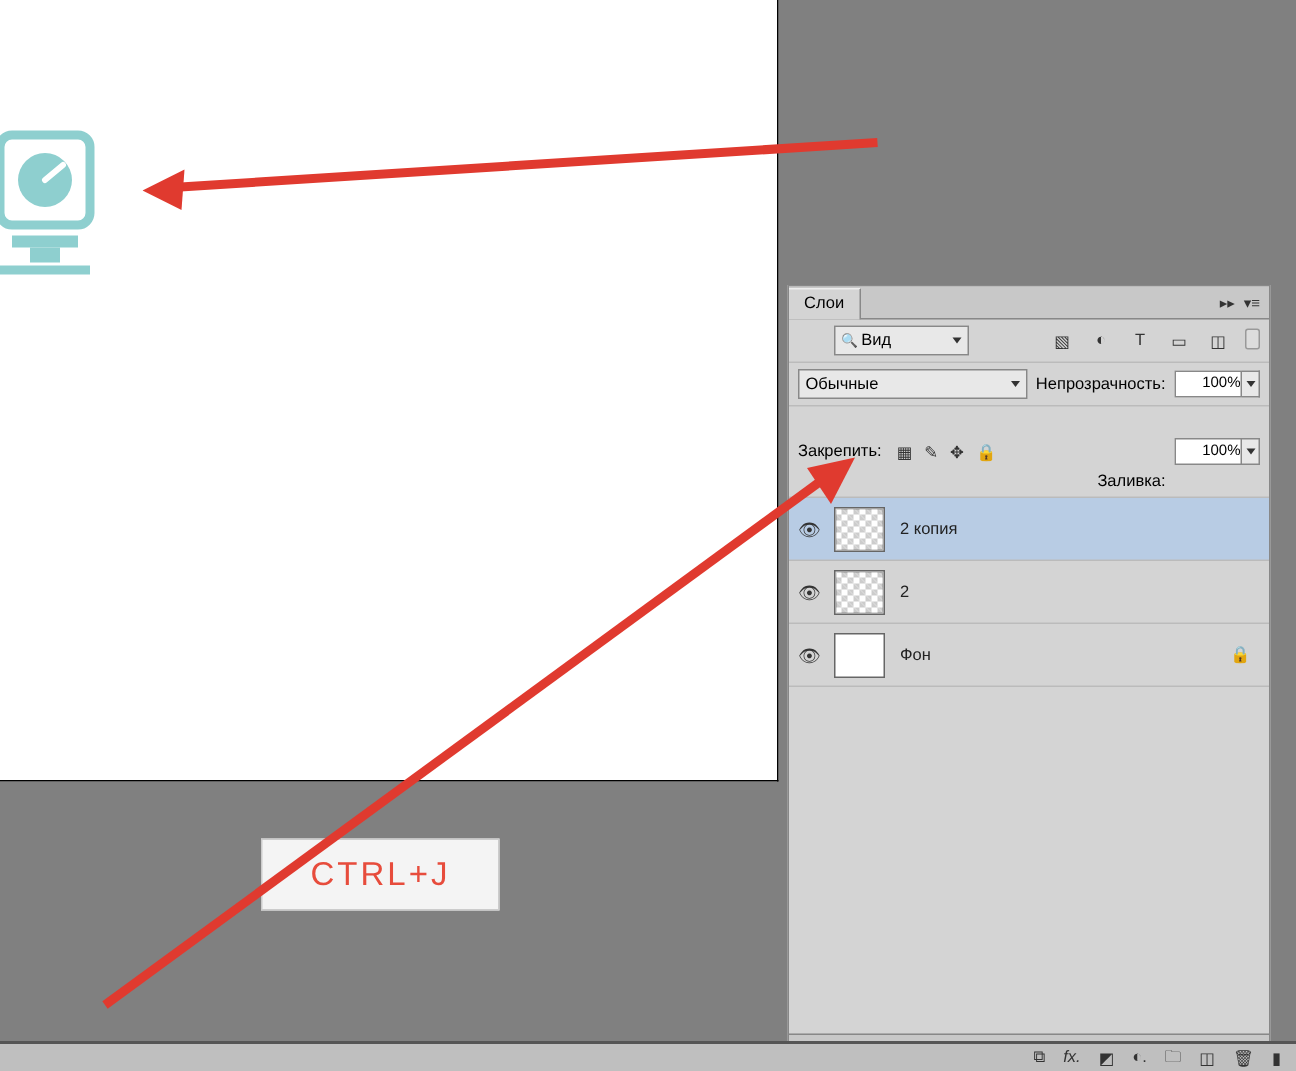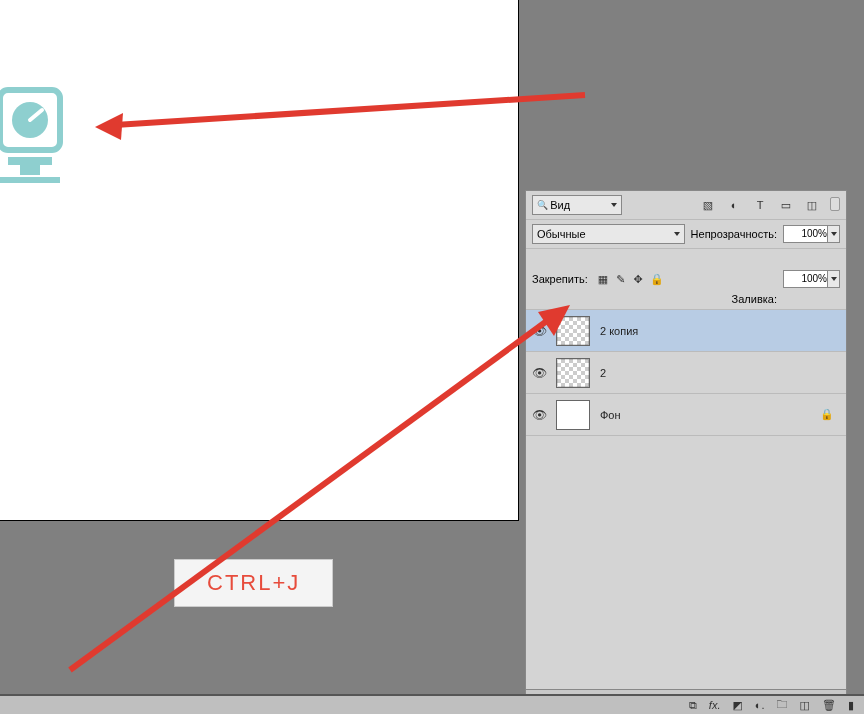--- a/index.html
+++ b/index.html
@@ -10,21 +10,21 @@
 
 .panel { position: absolute; left: 525px; top: 190px; width: 322px; height: 524px; background: #d4d4d4; border: 1px solid #888; display: flex; flex-direction: column; }
 .panel-tab-bar { height: 22px; background: #c8c8c8; border-bottom: 1px solid #888; display: flex; align-items: stretch; }
 .panel-tab { padding: 3px 10px; font-size: 11px; background: #d4d4d4; border-right: 1px solid #888; border-top: 1px solid #eee; position: relative; top: 1px; }
 .panel-tab-tools { margin-left: auto; display: flex; align-items: center; gap: 6px; padding: 0 6px; }
 .panel-tab-tools span { font-size: 10px; color: #333; cursor: pointer; }
 
 .panel-row { display: flex; align-items: center; padding: 4px 6px; gap: 6px; border-bottom: 1px solid #bbb; font-size: 11px; }
 .dropdown { height: 20px; border: 1px solid #888; background: #e8e8e8; display: flex; align-items: center; padding: 0 4px; font-size: 11px; position: relative; }
 .dropdown::after { content: ""; position: absolute; right: 4px; top: 50%; margin-top: -2px; border-left: 3px solid transparent; border-right: 3px solid transparent; border-top: 4px solid #333; }
-.filter-dd { width: 90px; }
+.filter-dd { width: 90px; margin-left: 24px; }
 .blend-dd { width: 170px; }
 .search-dd::before { content: "🔍"; font-size: 9px; margin-right: 2px; }
 
 .icon-btn { width: 16px; height: 16px; display: inline-flex; align-items: center; justify-content: center; font-size: 11px; color: #333; }
 
 .pct-input { width: 45px; height: 18px; border: 1px solid #888; background: #fff; font-size: 10px; text-align: right; line-height: 16px; }
 .pct-arrow { width: 12px; height: 18px; border: 1px solid #888; border-left: none; background: #e8e8e8; display: inline-flex; align-items: center; justify-content: center; }
 .pct-arrow::after { content: ""; border-left: 3px solid transparent; border-right: 3px solid transparent; border-top: 4px solid #333; }
 
 .lock-icons { display: flex; gap: 8px; margin-left: 4px; }
@@ -56,20 +56,27 @@
     <rect x="0" y="5" width="60" height="60" rx="8" fill="none" stroke="#8ecfcf" stroke-width="6"></rect>
     <circle cx="30" cy="35" r="18" fill="#8ecfcf"></circle>
     <path d="M30 35 L42 25" stroke="#fff" stroke-width="4" stroke-linecap="round" fill="none"></path>
     <rect x="8" y="72" width="44" height="8" fill="#8ecfcf"></rect>
     <rect x="20" y="80" width="20" height="10" fill="#8ecfcf"></rect>
     <rect x="0" y="92" width="60" height="6" fill="#8ecfcf"></rect>
   </svg>
 </div>
 
 <div class="panel">
+  <div class="panel-tab-bar">
+    <div class="panel-tab">Слои</div>
+    <div class="panel-tab-tools">
+      <span>▸▸</span>
+      <span>▾≡</span>
+    </div>
+  </div>
 
   <div class="panel-row">
     <div class="dropdown filter-dd search-dd">Вид</div>
     <div style="display:flex;gap:10px;margin-left:auto;">
       <span class="icon-btn">▧</span>
       <span class="icon-btn">◐</span>
       <span class="icon-btn">T</span>
       <span class="icon-btn">▭</span>
       <span class="icon-btn">◫</span>
       <span class="icon-btn" style="background:#ddd;border:1px solid #999;border-radius:2px;width:10px;height:14px;"></span>

